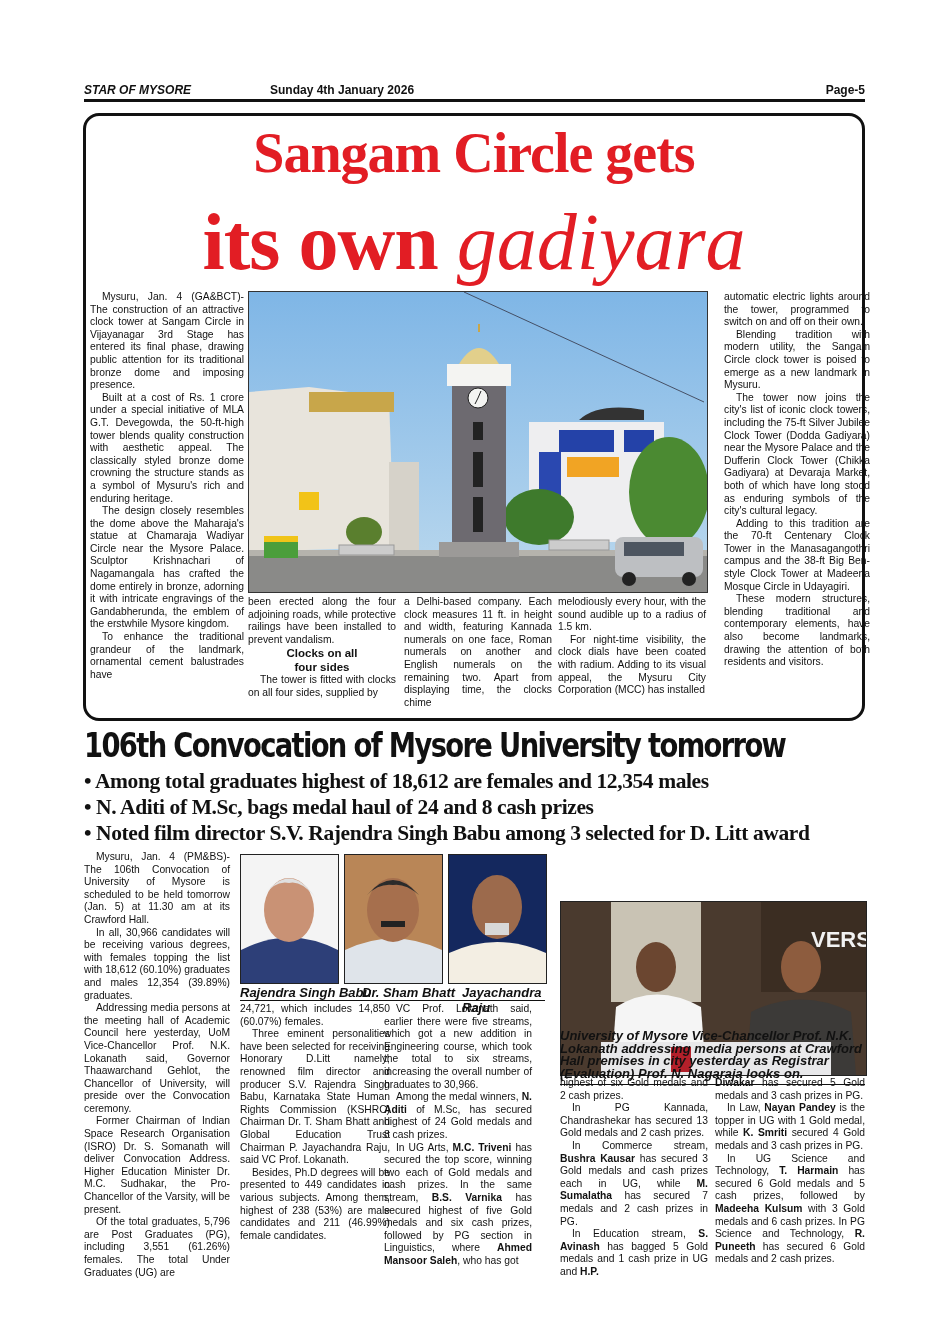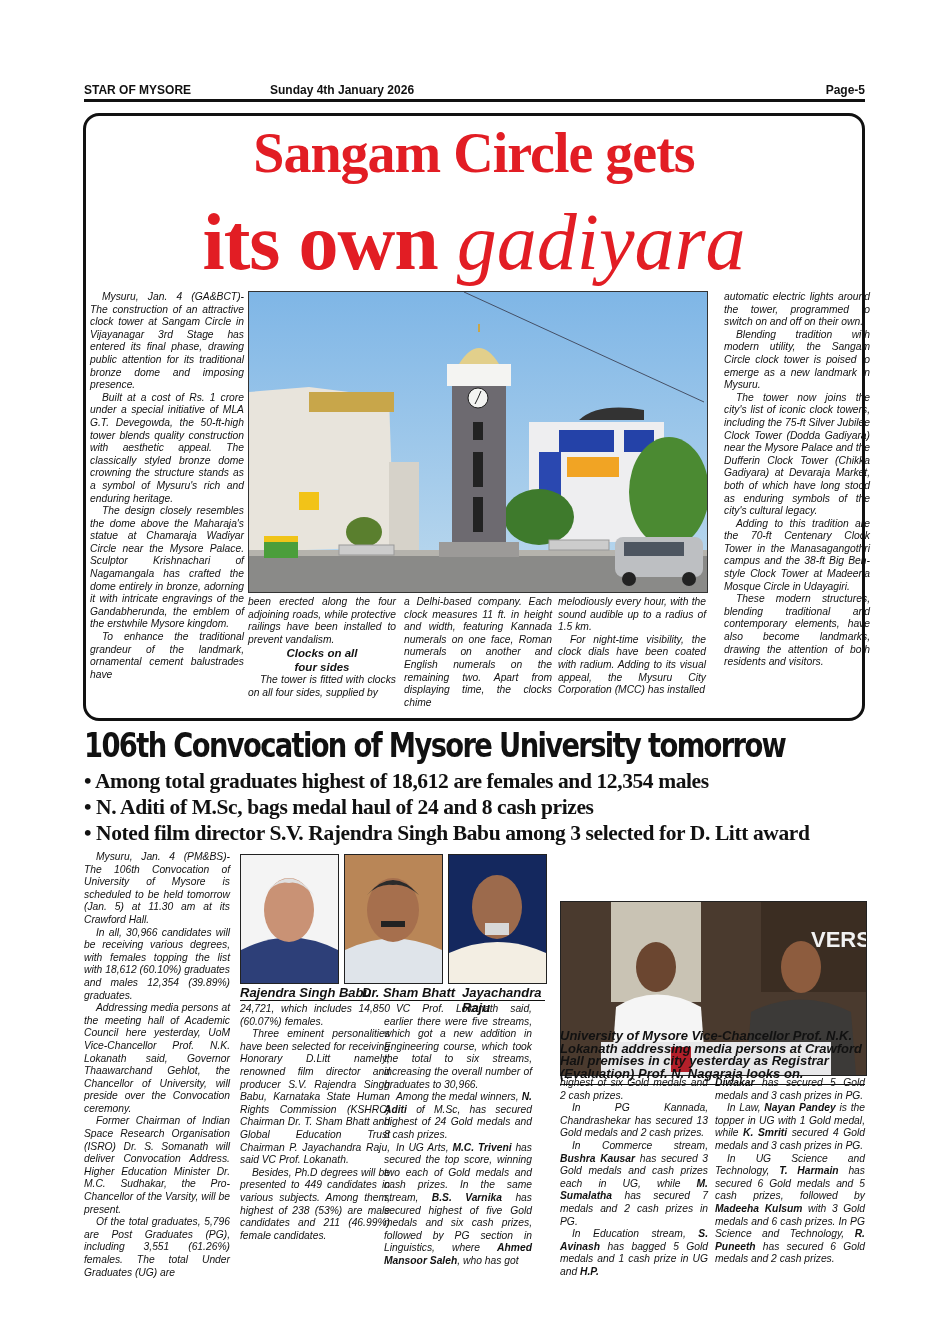--- a/index.html
+++ b/index.html
@@ -1,26 +1,26 @@
 <!DOCTYPE html>
 <html><head>
 <meta charset="utf-8">
 <style>
   html,body{margin:0;padding:0;background:#fff;}
   body{width:945px;height:1337px;position:relative;overflow:hidden;font-family:"Liberation Sans",sans-serif;color:#111;}
   .masthead{position:absolute;left:84px;top:83px;width:781px;height:16px;font-weight:bold;font-size:12px;border-bottom:3px solid #111;}
-  .masthead .pub{position:absolute;left:0;top:0;}
+  .masthead .pub{position:absolute;left:0;top:0;font-style:italic;}
   .masthead .date{position:absolute;left:162px;top:0;margin-left:24px;}
   .masthead .page{position:absolute;right:0;top:0;}
   .box{position:absolute;left:83px;top:113px;width:776px;height:602px;border:3px solid #111;border-radius:16px;}
   .headline{position:absolute;left:0;right:0;text-align:center;color:#e21d24;font-family:"Liberation Serif",serif;font-weight:bold;line-height:1;letter-spacing:-1px;}
   .h1a{top:9px;font-size:56px;}
   .h1b{top:86px;font-size:80px;}
   .h1b i{font-weight:normal;letter-spacing:0;}
-  .col{position:absolute;font-size:10.3px;line-height:12.6px;text-align:justify;font-style:italic;}
+  .col{position:absolute;font-size:10.3px;line-height:12.6px;text-align:justify;}
   .col p{margin:0;text-indent:12px;}
   .col p.noind{text-indent:0;}
   .sub{font-weight:bold;font-size:11.5px;text-align:center;text-indent:0 !important;line-height:14px;}
   .photo{position:absolute;overflow:hidden;}
   .headline2{position:absolute;left:84px;top:726px;width:781px;font-family:"DejaVu Sans",sans-serif;font-weight:bold;font-size:33px;letter-spacing:-2px;transform:scaleX(0.83);transform-origin:left top;white-space:nowrap;line-height:40px;}
   .bullets{position:absolute;left:84px;top:768px;width:790px;font-family:"Liberation Serif",serif;font-size:21.5px;line-height:26px;font-weight:bold;}
   .bullets div{white-space:nowrap;letter-spacing:-0.4px;}
   .caption{position:absolute;font-style:italic;font-weight:bold;font-size:13px;}
   .capline{border-bottom:1px solid #111;}
 </style>

